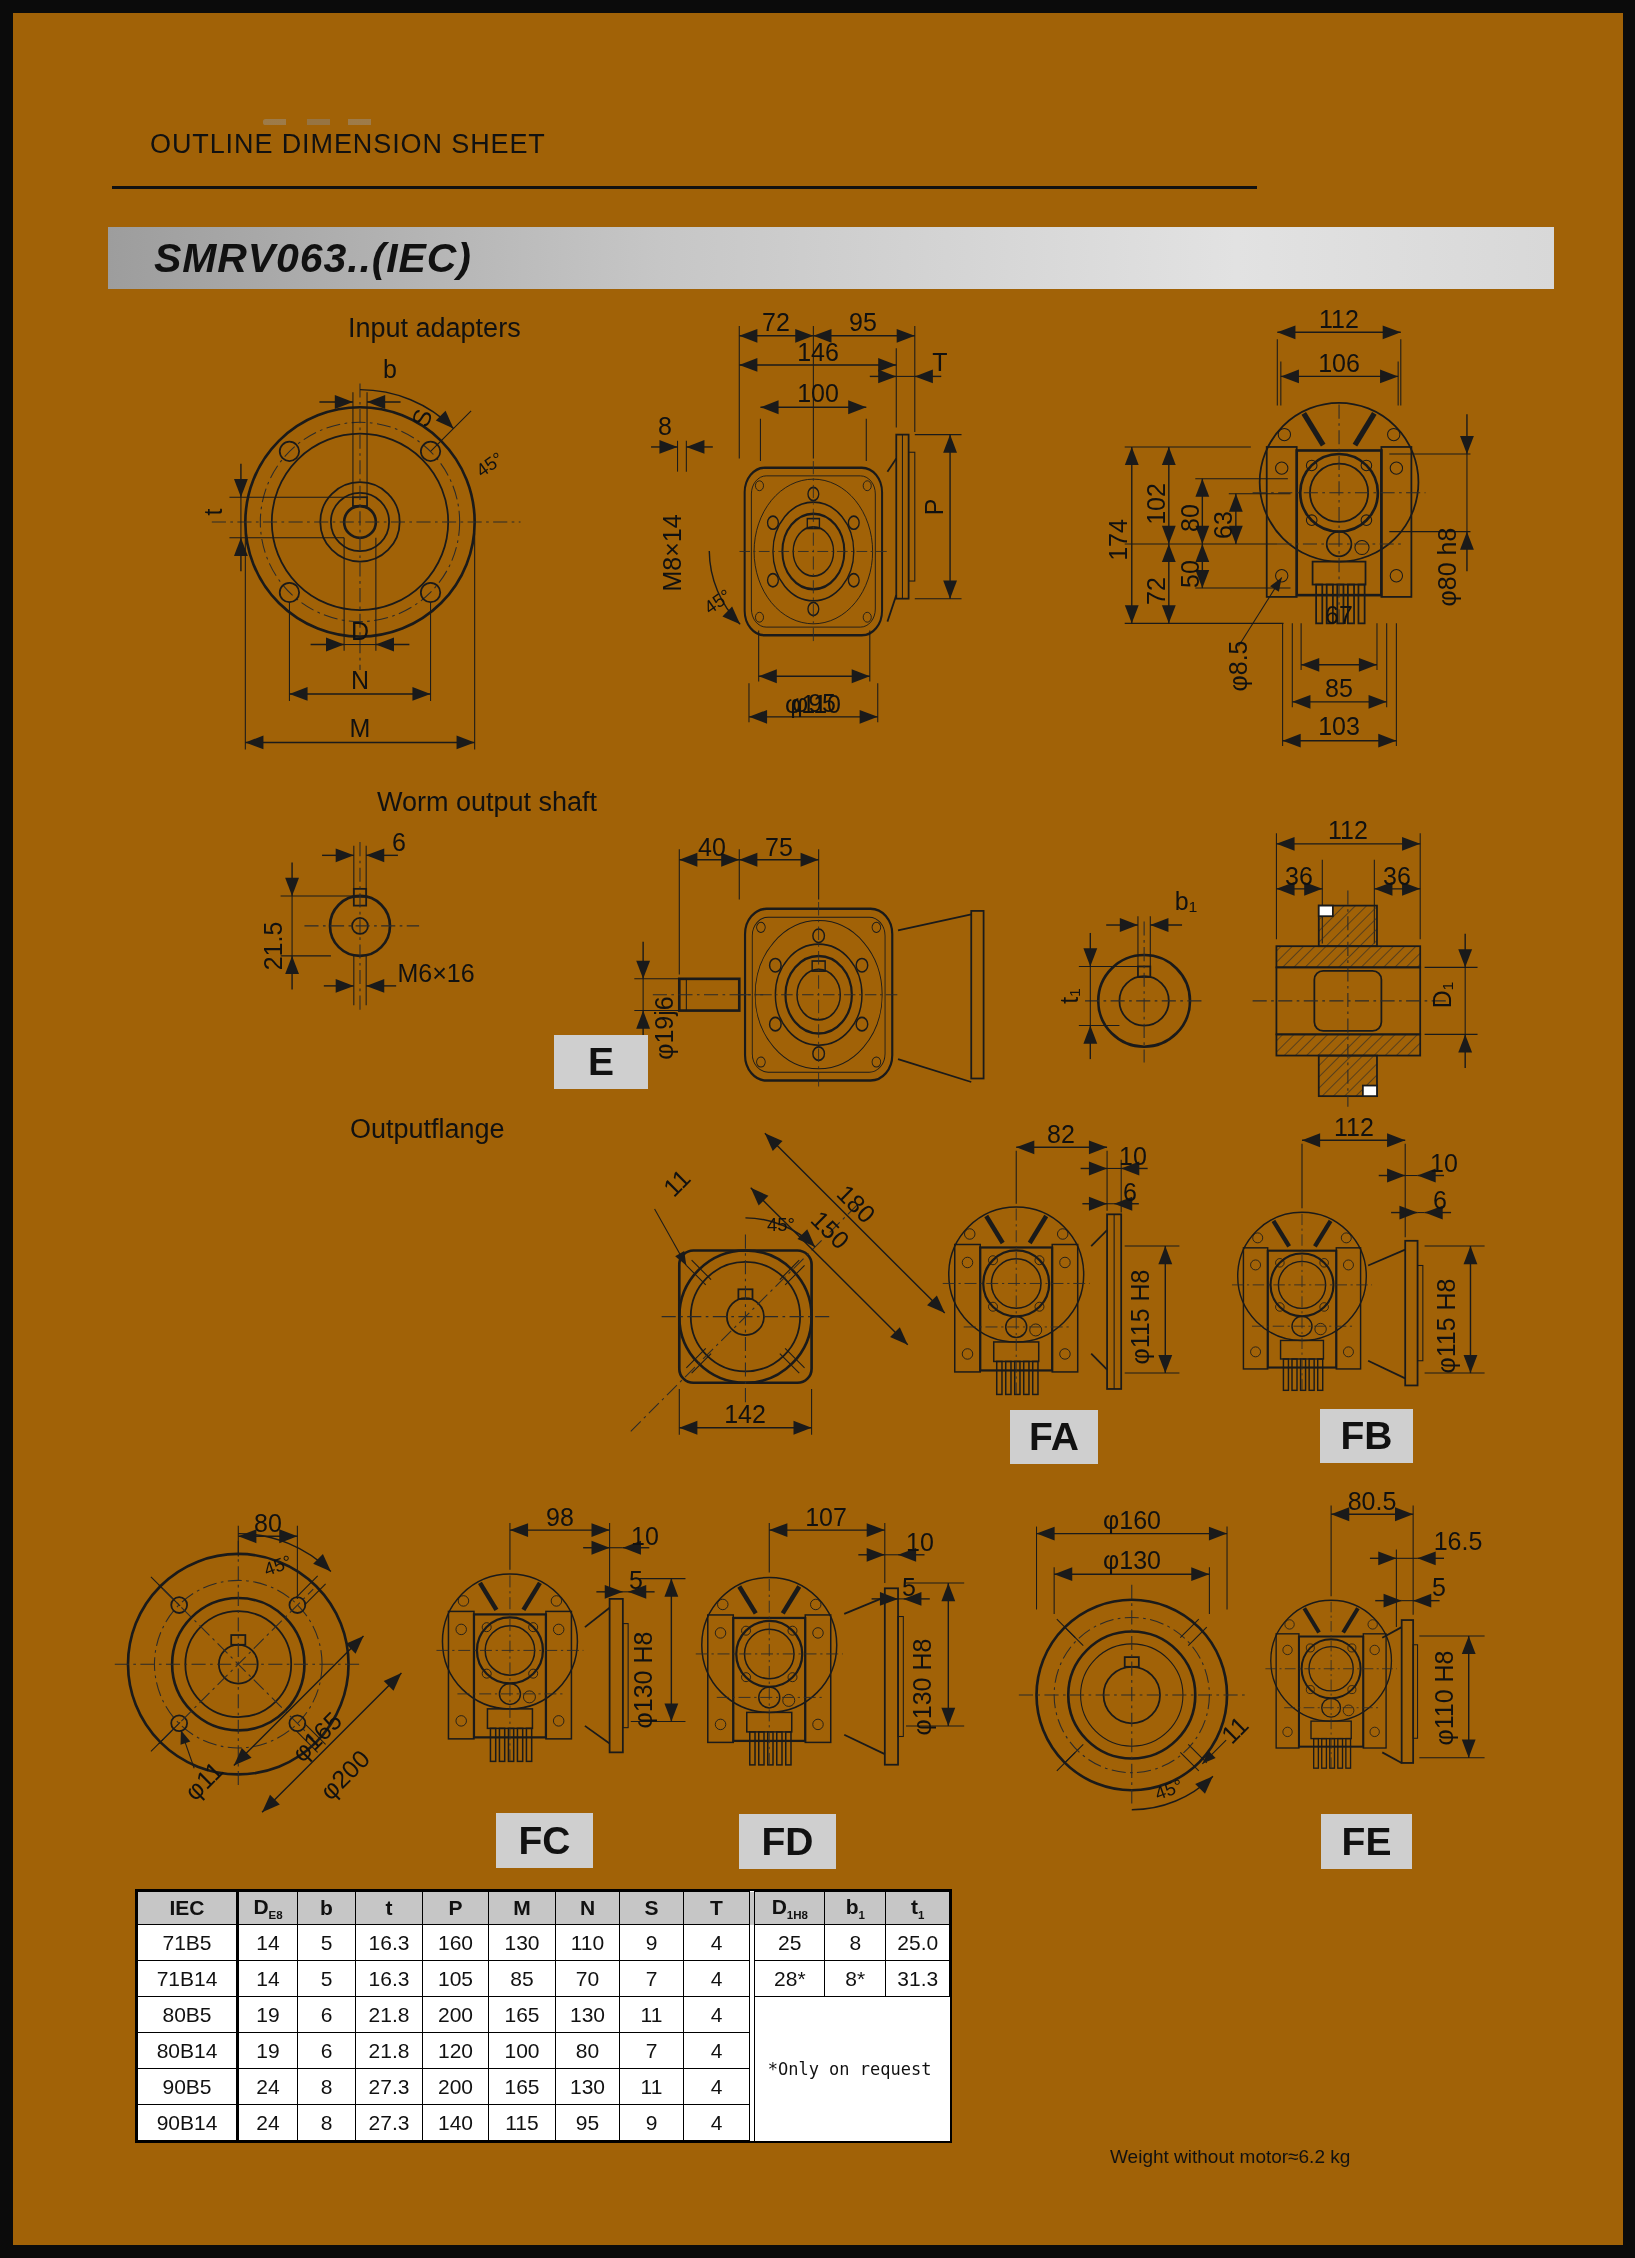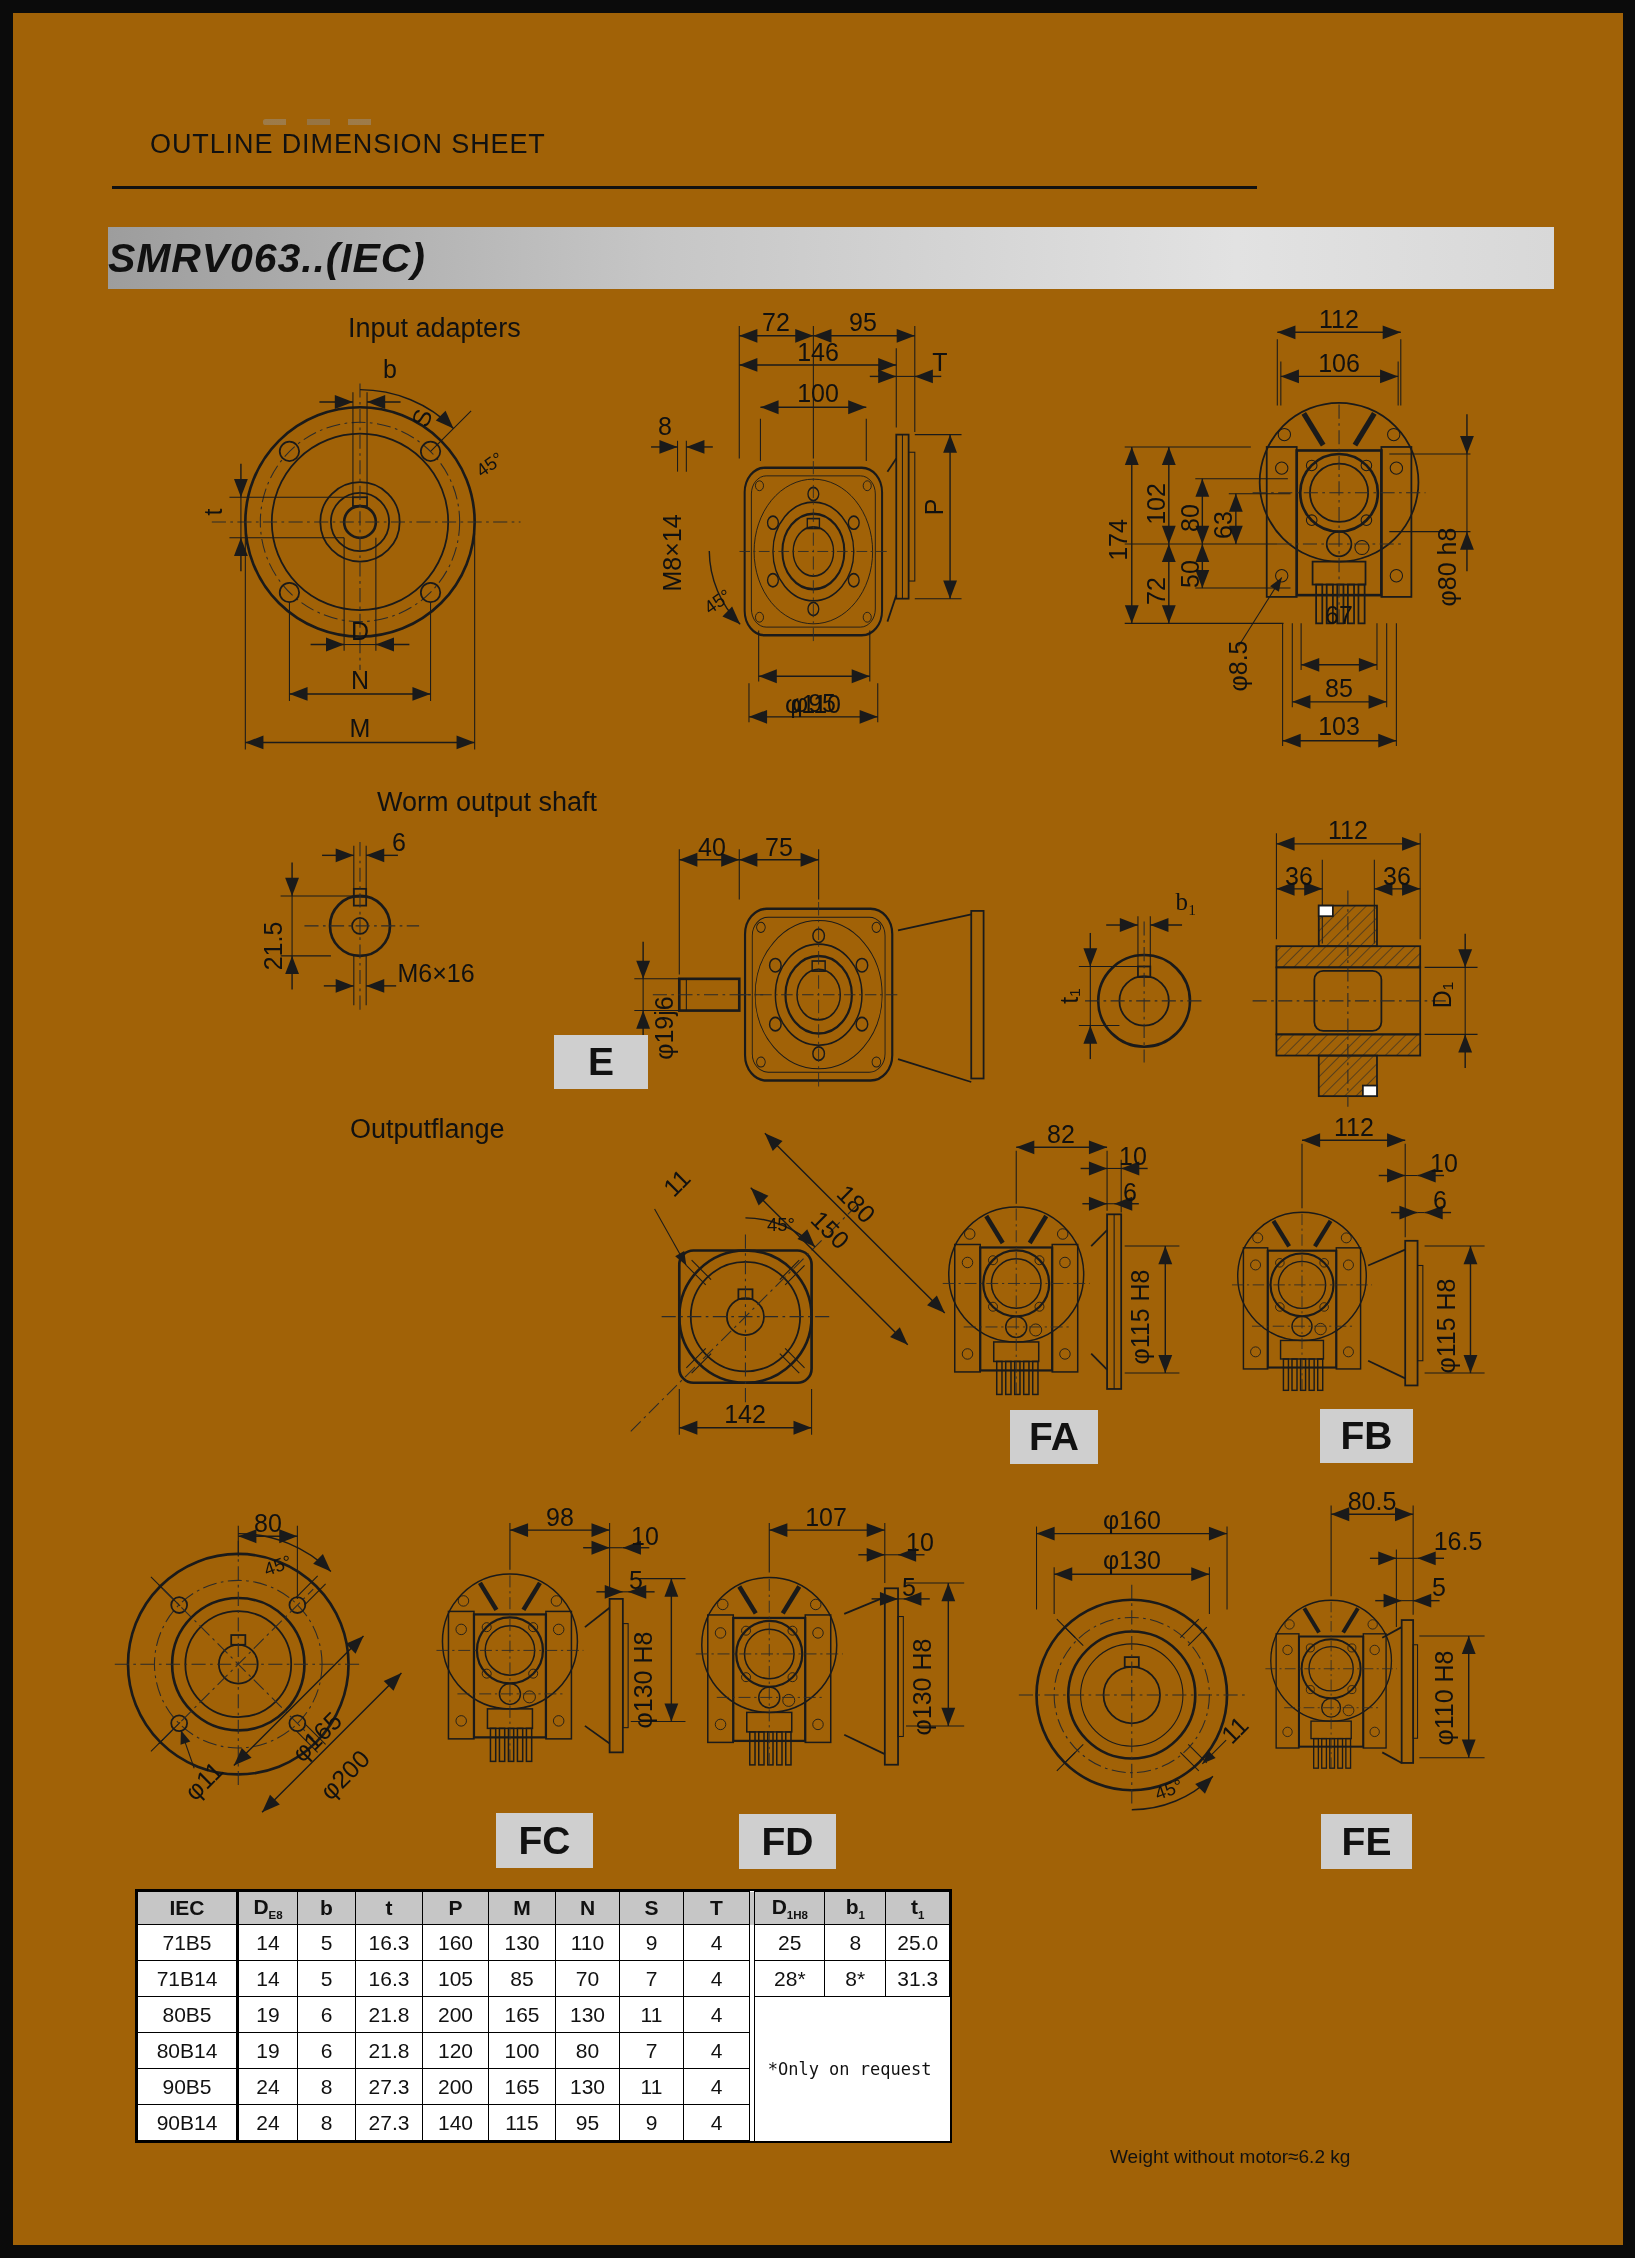--- a/index.html
+++ b/index.html
@@ -22,21 +22,21 @@
   .r35{transform:translate(-50%,-50%) rotate(-35deg);}
   .r20{transform:translate(-50%,-50%) rotate(-20deg);}
   .sec{position:absolute;font-size:27px;line-height:1;white-space:nowrap;}
   .doc-title{position:absolute;left:137px;top:116px;font-size:27px;letter-spacing:0.9px;}
   .rule{position:absolute;left:99px;top:173px;width:1145px;height:2.6px;background:#111;}
   .smudge{position:absolute;left:250px;top:106px;width:146px;height:6.2px;opacity:.45;border-radius:2.6px;
     background:linear-gradient(90deg,#999 0 16%,transparent 16% 30%,#8a8a8a 30% 46%,transparent 46% 58%,#9a9a9a 58% 74%,transparent 74%);}
   .hdr-bar{position:absolute;left:95px;top:214px;width:1446px;height:62px;
     background:linear-gradient(90deg,#9d9d9d 0%,#c6c6c6 38%,#e2e2e2 78%,#d8d8d8 100%);
     display:flex;align-items:center;}
-  .hdr-bar span{font-size:41px;font-weight:bold;font-style:italic;letter-spacing:0.9px;}
+  .hdr-bar span{margin-left:46px;font-size:41px;font-weight:bold;font-style:italic;letter-spacing:0.9px;}
   .tag{position:absolute;background:#cfcfcf;display:flex;align-items:center;justify-content:center;
        font-weight:bold;font-size:39px;}
   .weight{position:absolute;left:1097px;top:2133px;font-size:19px;}
   .tbl-wrap{position:absolute;left:122px;top:1876px;border:2.6px solid #000;background:#fff;}
   table{border-collapse:collapse;table-layout:fixed;font-family:"Liberation Sans",sans-serif;}
   th,td{border:1.8px solid #000;text-align:center;font-size:21px;padding:0;height:35px;overflow:hidden;}
   tr.hd th{height:32px;background:#c6c6c6;font-weight:bold;}
   td.c-iec{font-weight:normal;}
   th.c-iec{border-right:3.5px solid #000;}
   td.c-iec{border-right:3.5px solid #000;}
@@ -541,21 +541,21 @@
   <span class="lb r90" style="left:1434px;top:554px;">φ80 h8</span>
 
   <span class="lb" style="left:386px;top:829px;">6</span>
   <span class="lb r90" style="left:260px;top:933px;">21.5</span>
   <span class="lb" style="left:423px;top:960px;">M6×16</span>
 
   <span class="lb" style="left:699px;top:834px;">40</span>
   <span class="lb" style="left:766px;top:834px;">75</span>
   <span class="lb r90" style="left:651px;top:1015px;">φ19j6</span>
 
-  <span class="lb" style="left:1173px;top:888px;font-family:Liberation Serif, serif;">b₁</span>
+  <span class="lb" style="left:1173px;top:888px;">b₁</span>
   <span class="lb r90" style="left:1056px;top:983px;">t₁</span>
 
   <span class="lb" style="left:1335px;top:817px;">112</span>
   <span class="lb" style="left:1286px;top:863px;">36</span>
   <span class="lb" style="left:1384px;top:863px;">36</span>
   <span class="lb r90" style="left:1429px;top:982px;">D₁</span>
 
   <span class="lb rm45" style="left:664px;top:1170px;">11</span>
   <span class="lb rp45" style="left:843px;top:1191px;">180</span>
   <span class="lb rp45" style="left:817px;top:1217px;">150</span>

